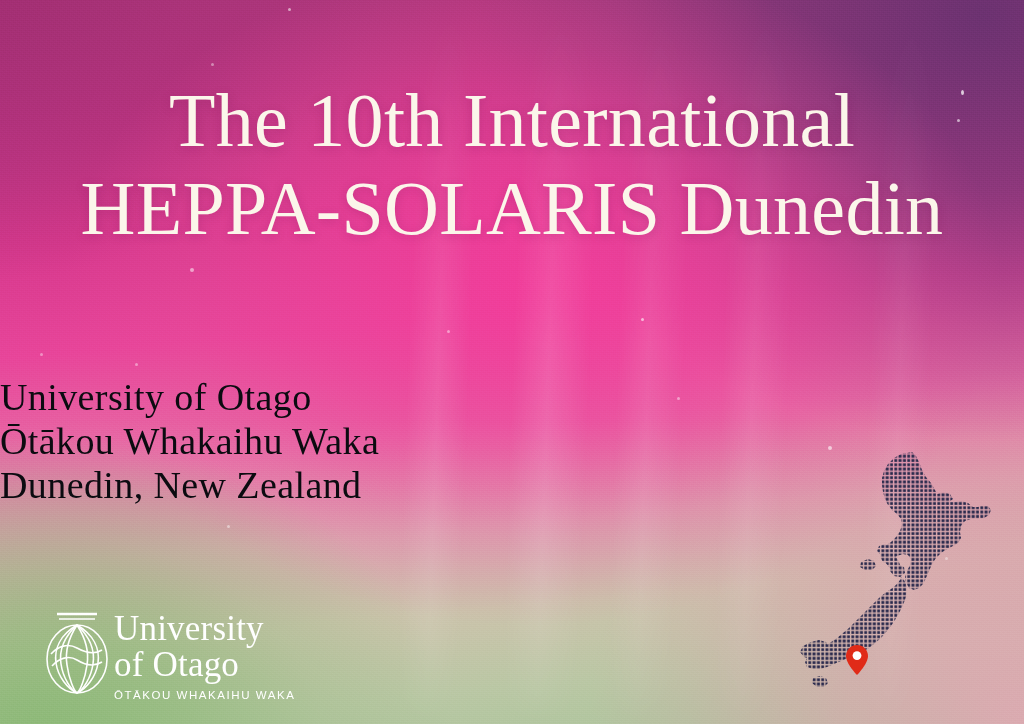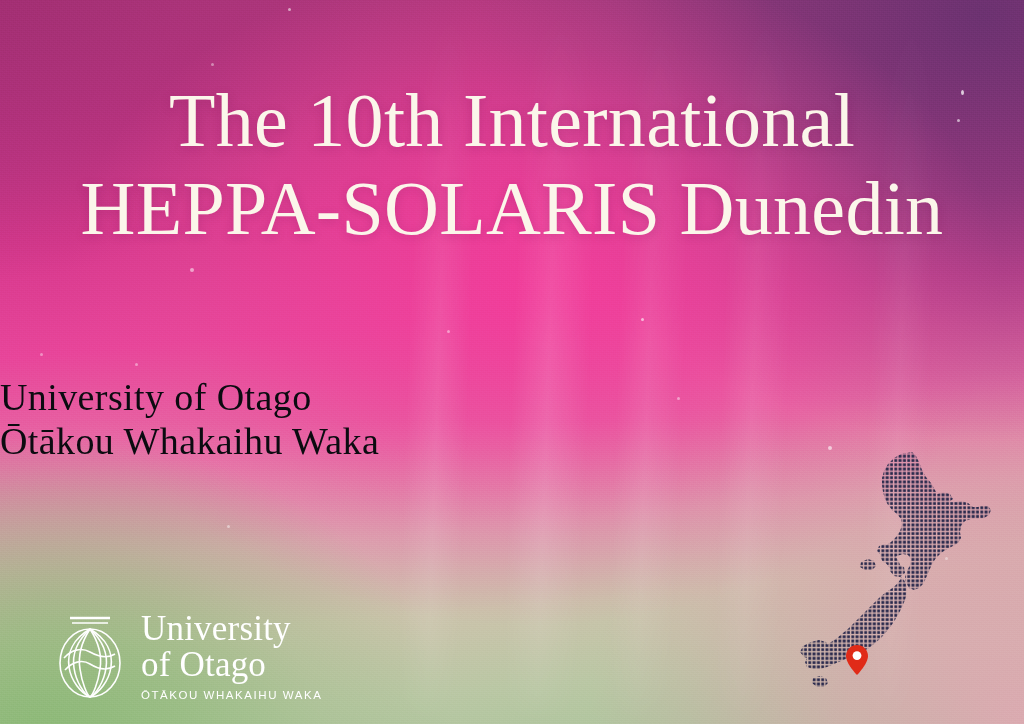--- a/index.html
+++ b/index.html
@@ -175,25 +175,24 @@
     font-size: 38px;
     line-height: 44px;
     font-weight: 400;
     letter-spacing: 0.4px;
     white-space: nowrap;
   }
 
   
   .logo {
     position: absolute;
-    left: 53px;
+    left: 40px;
     top: 607px;
     display: flex;
-    align-items: flex-end;
-    gap: 14px;
+    align-items: flex-start;
   }
   .logo-mark {
     width: 74px;
     height: 92px;
     flex: 0 0 auto;
   }
   .logo-text {
     padding-top: 4px;
   }
   .logo-word {
@@ -261,20 +260,21 @@
   <div class="star" style="left:945px;top:557px;width:3px;height:3px;opacity:.40;"></div>
 
   <div class="title-block">
     <div class="title-line">The 10th International</div>
     <div class="title-line">HEPPA-SOLARIS Dunedin</div>
   </div>
 
   <div class="venue-block">
     <div class="venue-line">University of Otago</div>
     <div class="venue-line">Ōtākou Whakaihu Waka</div>
+    <div class="venue-line">Dunedin, New Zealand</div>
   </div>
 
   <div class="logo">
     <svg class="logo-mark" viewBox="0 0 74 92">
       <g fill="none" stroke="#ffffff" stroke-width="1.6">
         <line x1="17" y1="7" x2="57" y2="7" stroke-width="2.6"></line>
         <line x1="19" y1="12" x2="55" y2="12" stroke-width="1.4"></line>
         <ellipse cx="37" cy="52" rx="30" ry="34"></ellipse>
         <path d="M37 18 C 20 28, 14 42, 16 56 C 18 70, 28 82, 37 86"></path>
         <path d="M37 18 C 24 30, 19 44, 21 57 C 23 71, 31 83, 37 86"></path>

